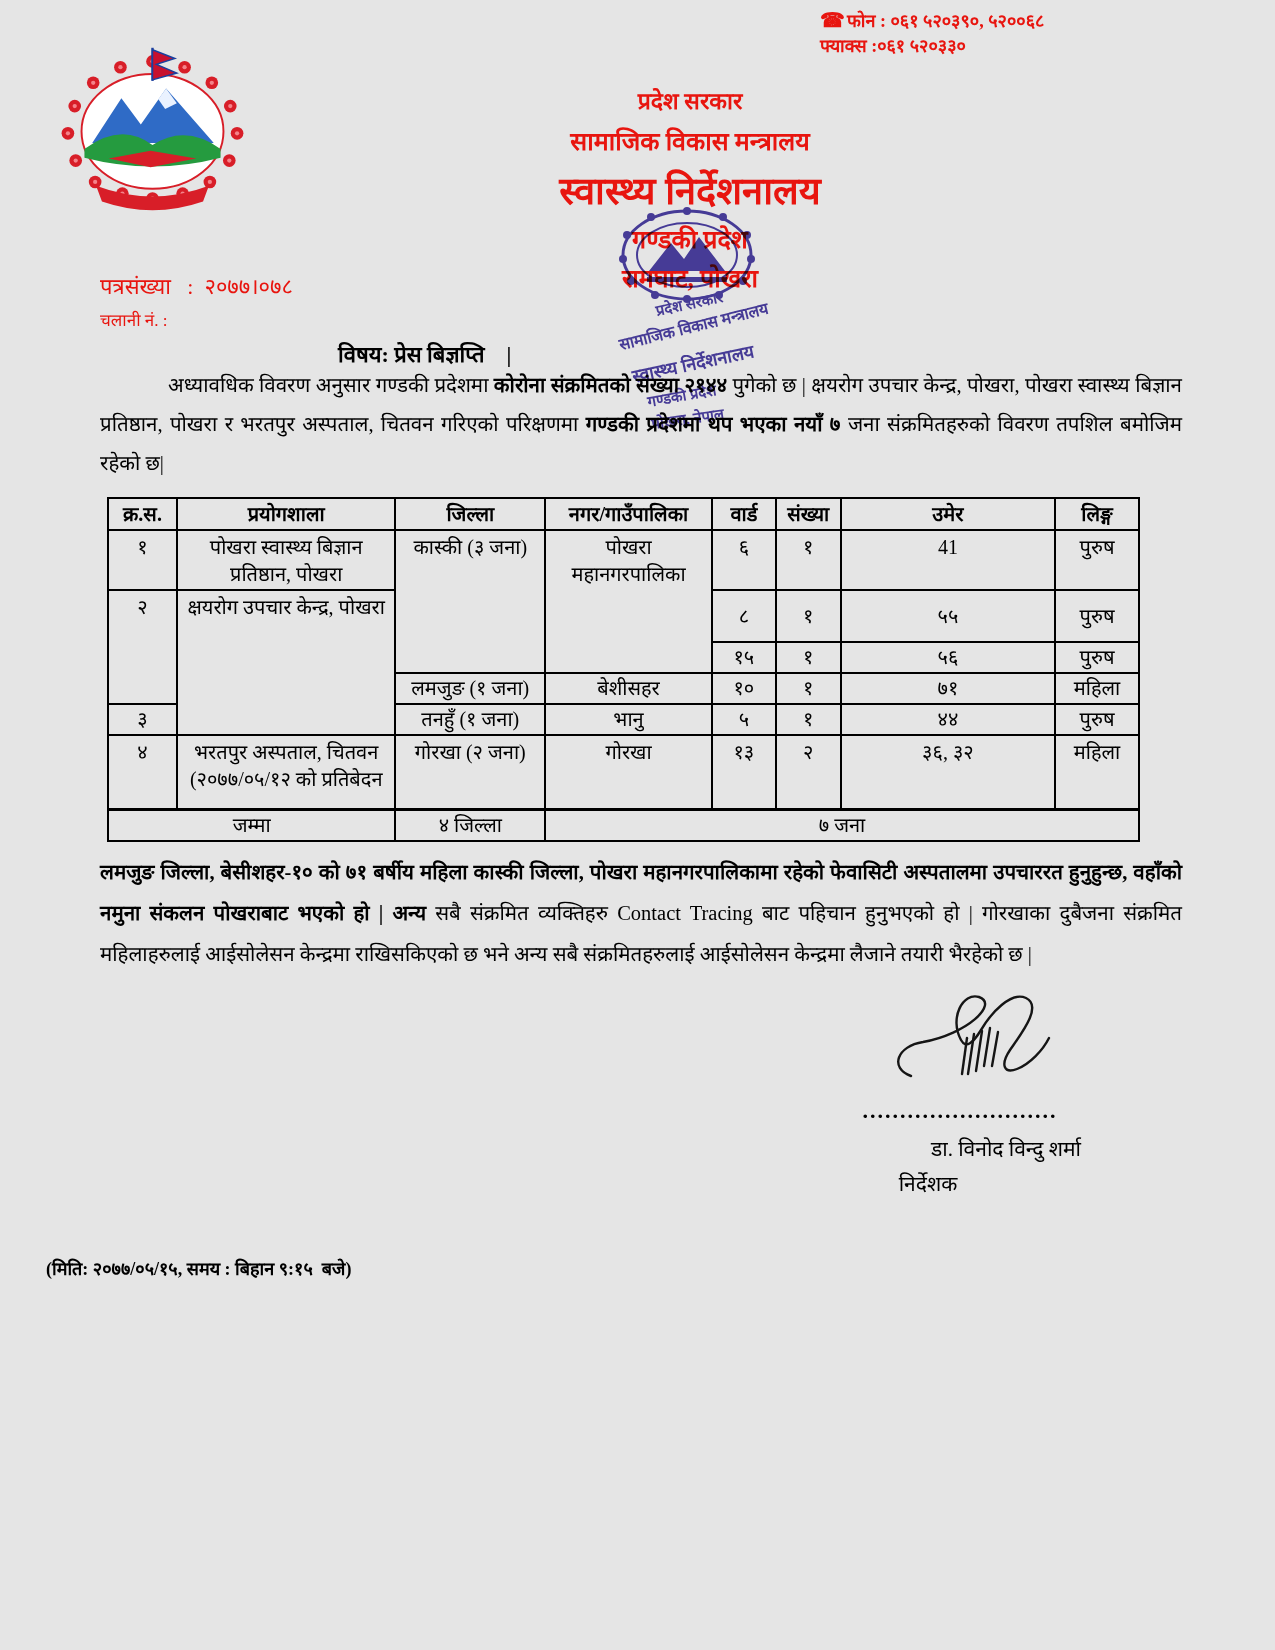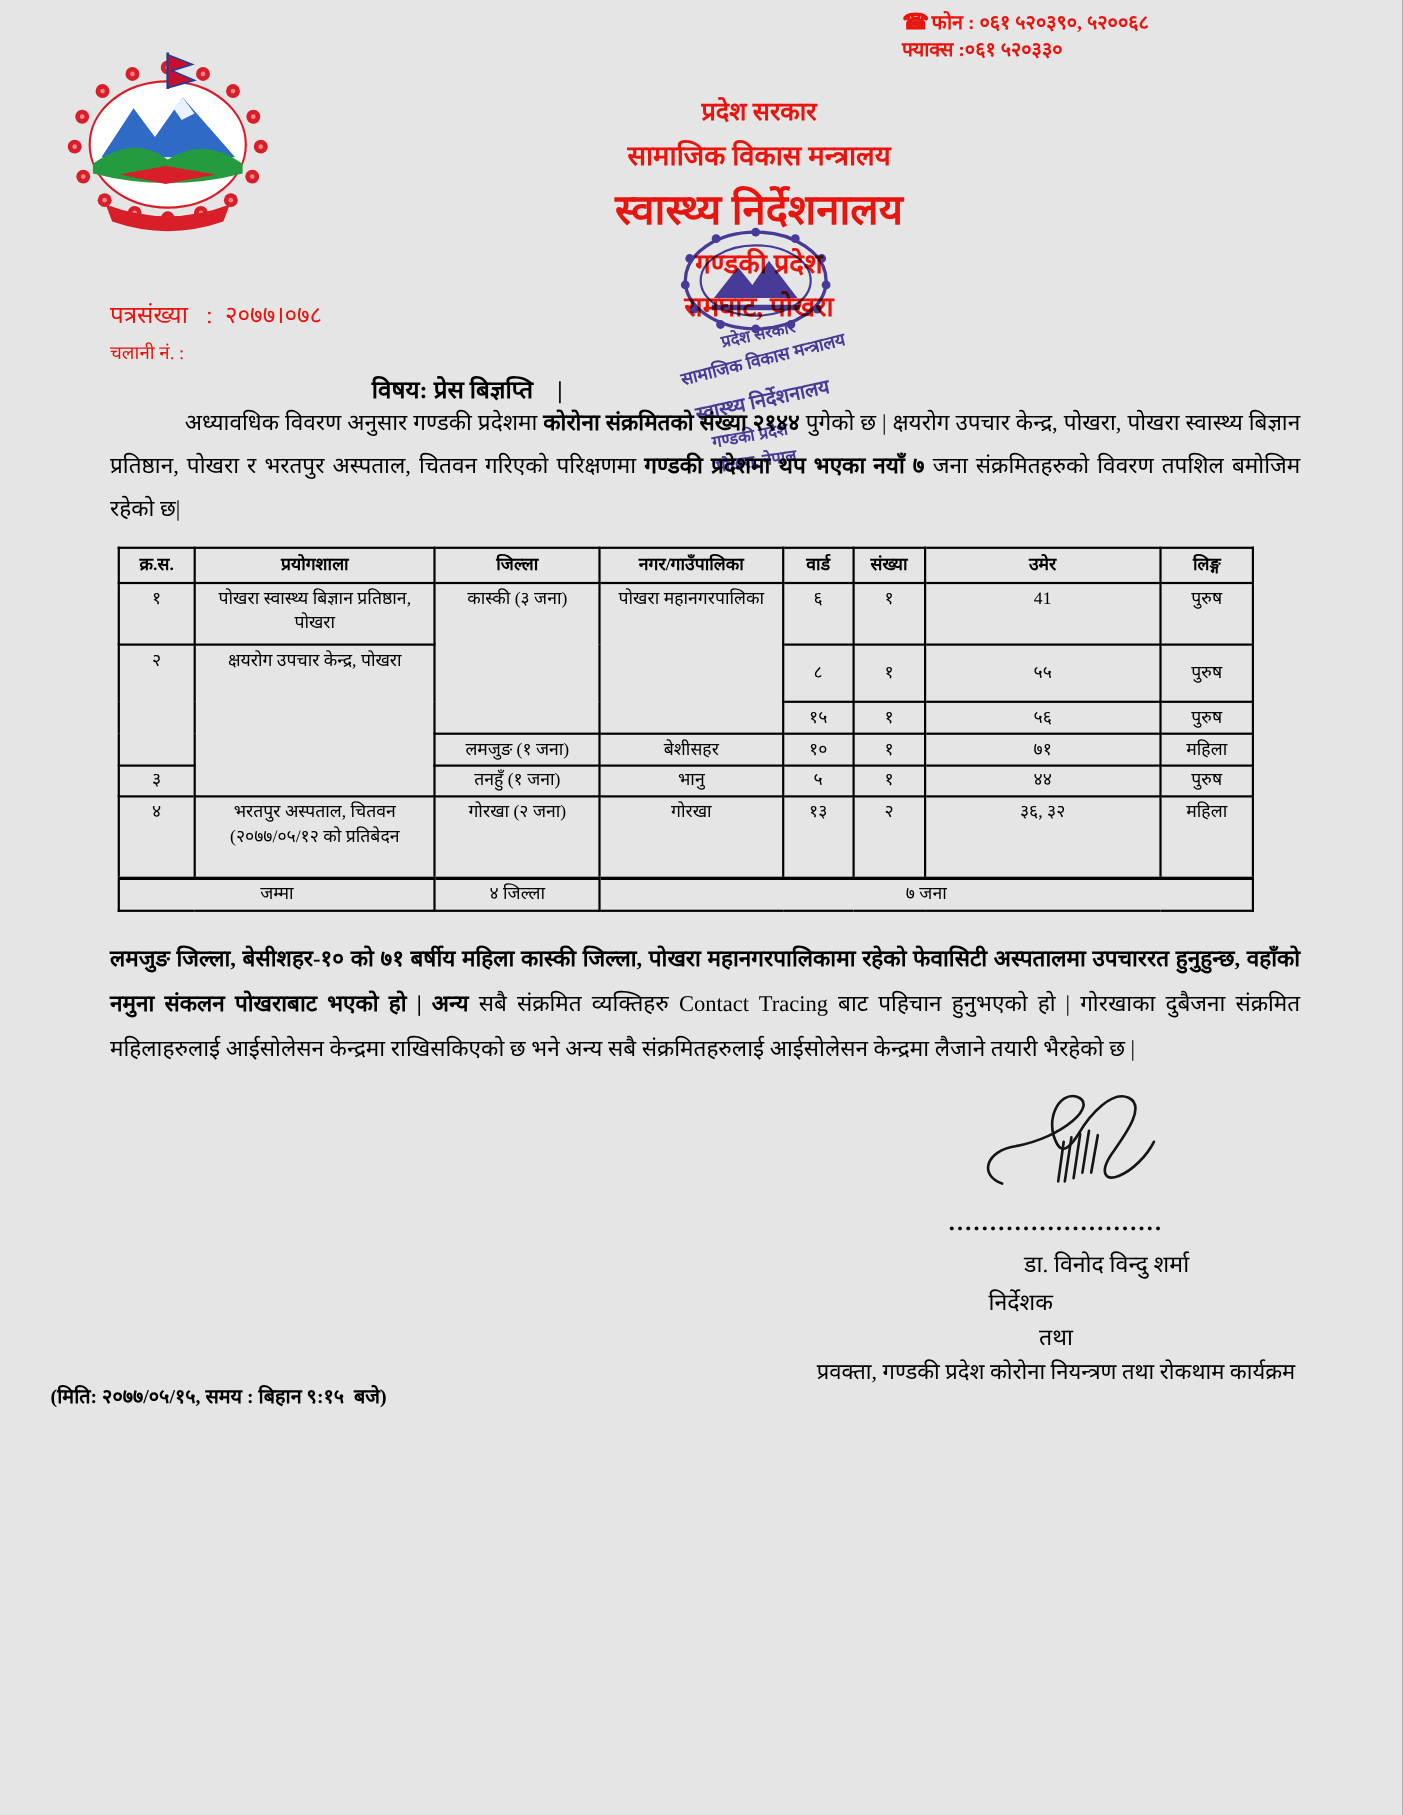--- a/index.html
+++ b/index.html
@@ -47,21 +47,21 @@
   
   .intro { left: 100px; top: 366px; width: 1082px; font-size: 20.5px; line-height: 39px;
            text-align: justify; text-indent: 68px; }
   .para2 { left: 100px; top: 852px; width: 1082px; font-size: 20.5px; line-height: 41px;
            text-align: justify; }
 
   
   .tablewrap { left: 107px; top: 497px; }
   table.cases { border-collapse: collapse; width: 1033px; border: 2px solid #000; }
   table.cases th, table.cases td {
-    border: 2px solid #000; text-align: center; font-size: 16px;
+    border: 2px solid #000; text-align: center; font-size: 20px;
     padding: 1px 4px; line-height: 1.35; vertical-align: middle; font-family: Liberation Serif, serif;
   }
   table.cases th { height: 32px; font-weight: bold; }
   .vtop { vertical-align: top !important; padding-top: 3px !important; }
   tr.rA { height: 56px; } tr.rB { height: 52px; } tr.rC { height: 29px; }
   tr.rD { height: 29px; } tr.rE { height: 28px; } tr.rF { height: 74px; }
   tr.total td { border-top: 3px solid #000; height: 30px; }
 
   
   .sig-img { left: 893px; top: 988px; }
@@ -259,18 +259,16 @@
       <path d="M74 50 l-5 36"></path>
       <path d="M81 46 l-6 40"></path>
       <path d="M89 43 l-6 40"></path>
       <path d="M97 40 l-6 38"></path>
       <path d="M105 44 l-6 34"></path>
     </g>
   </svg>
   <div class="abs sig-dots">..........................</div>
   <div class="abs sig-name">डा. विनोद विन्दु शर्मा</div>
   <div class="abs sig-title">निर्देशक</div>
-  <div class="abs sig-conj">तथा</div>
-  <div class="abs sig-role">प्रवक्ता, गण्डकी प्रदेश कोरोना नियन्त्रण तथा रोकथाम कार्यक्रम</div>
 
   <div class="abs footer-date pre">(मिति: २०७७/०५/१५, समय : बिहान ९:१५  बजे)</div>
 
 </div>
 
 </body></html>

